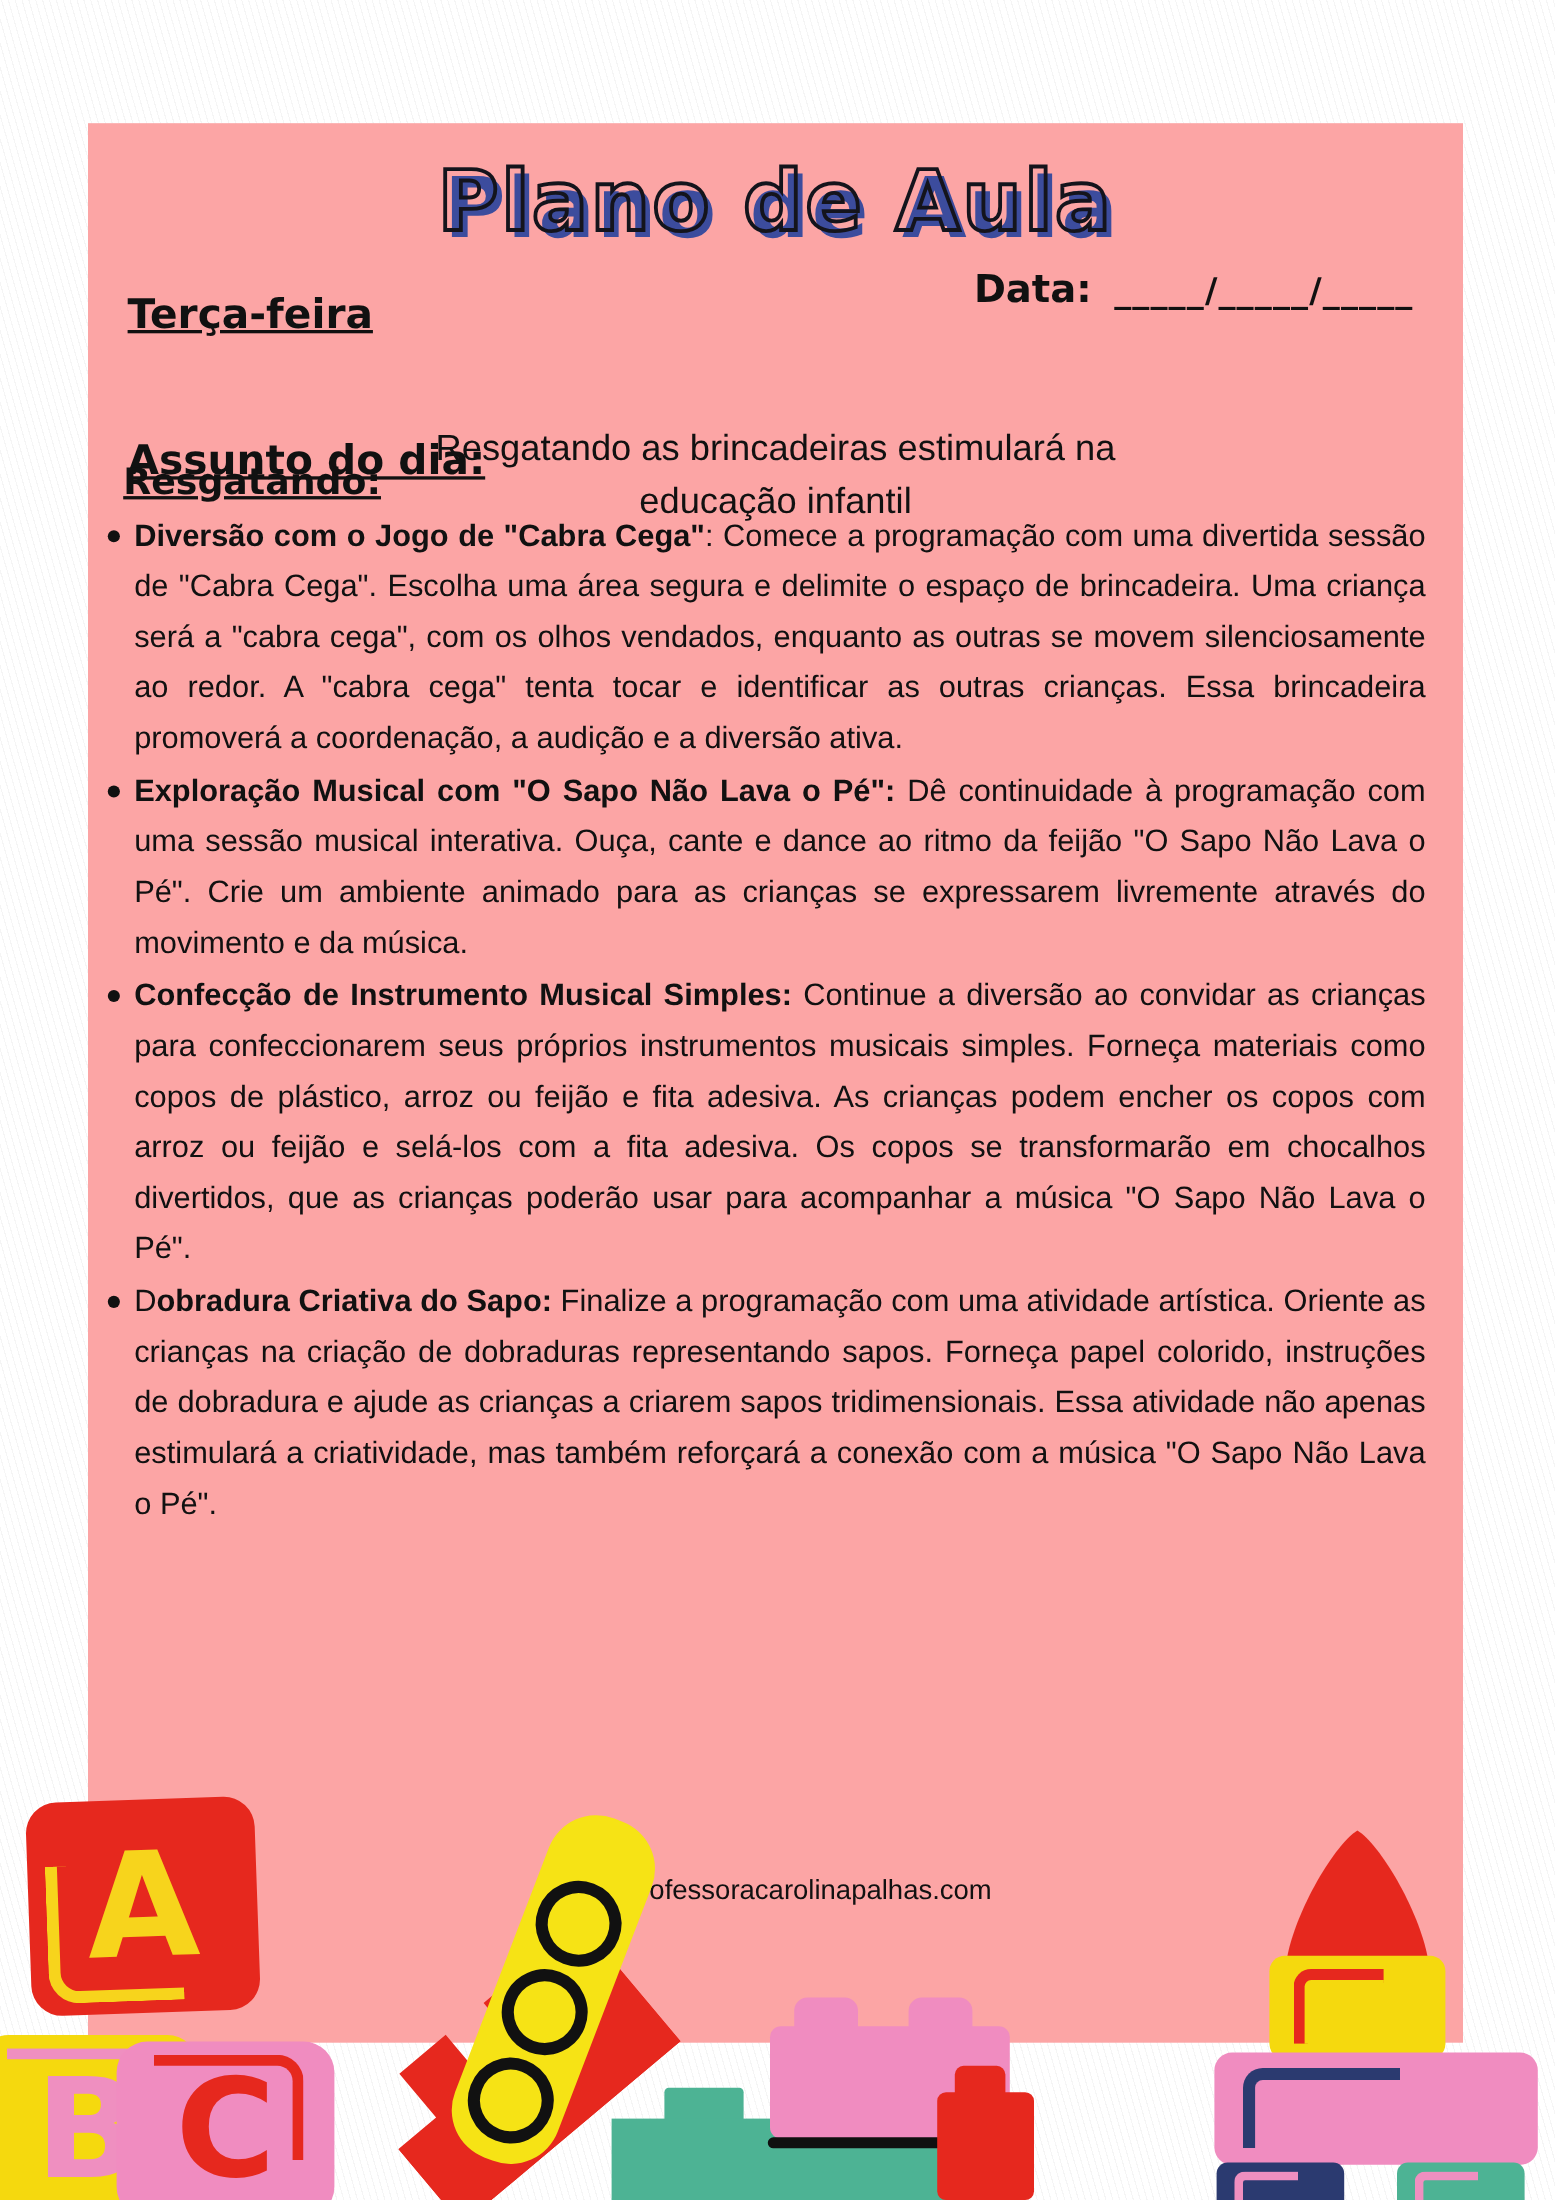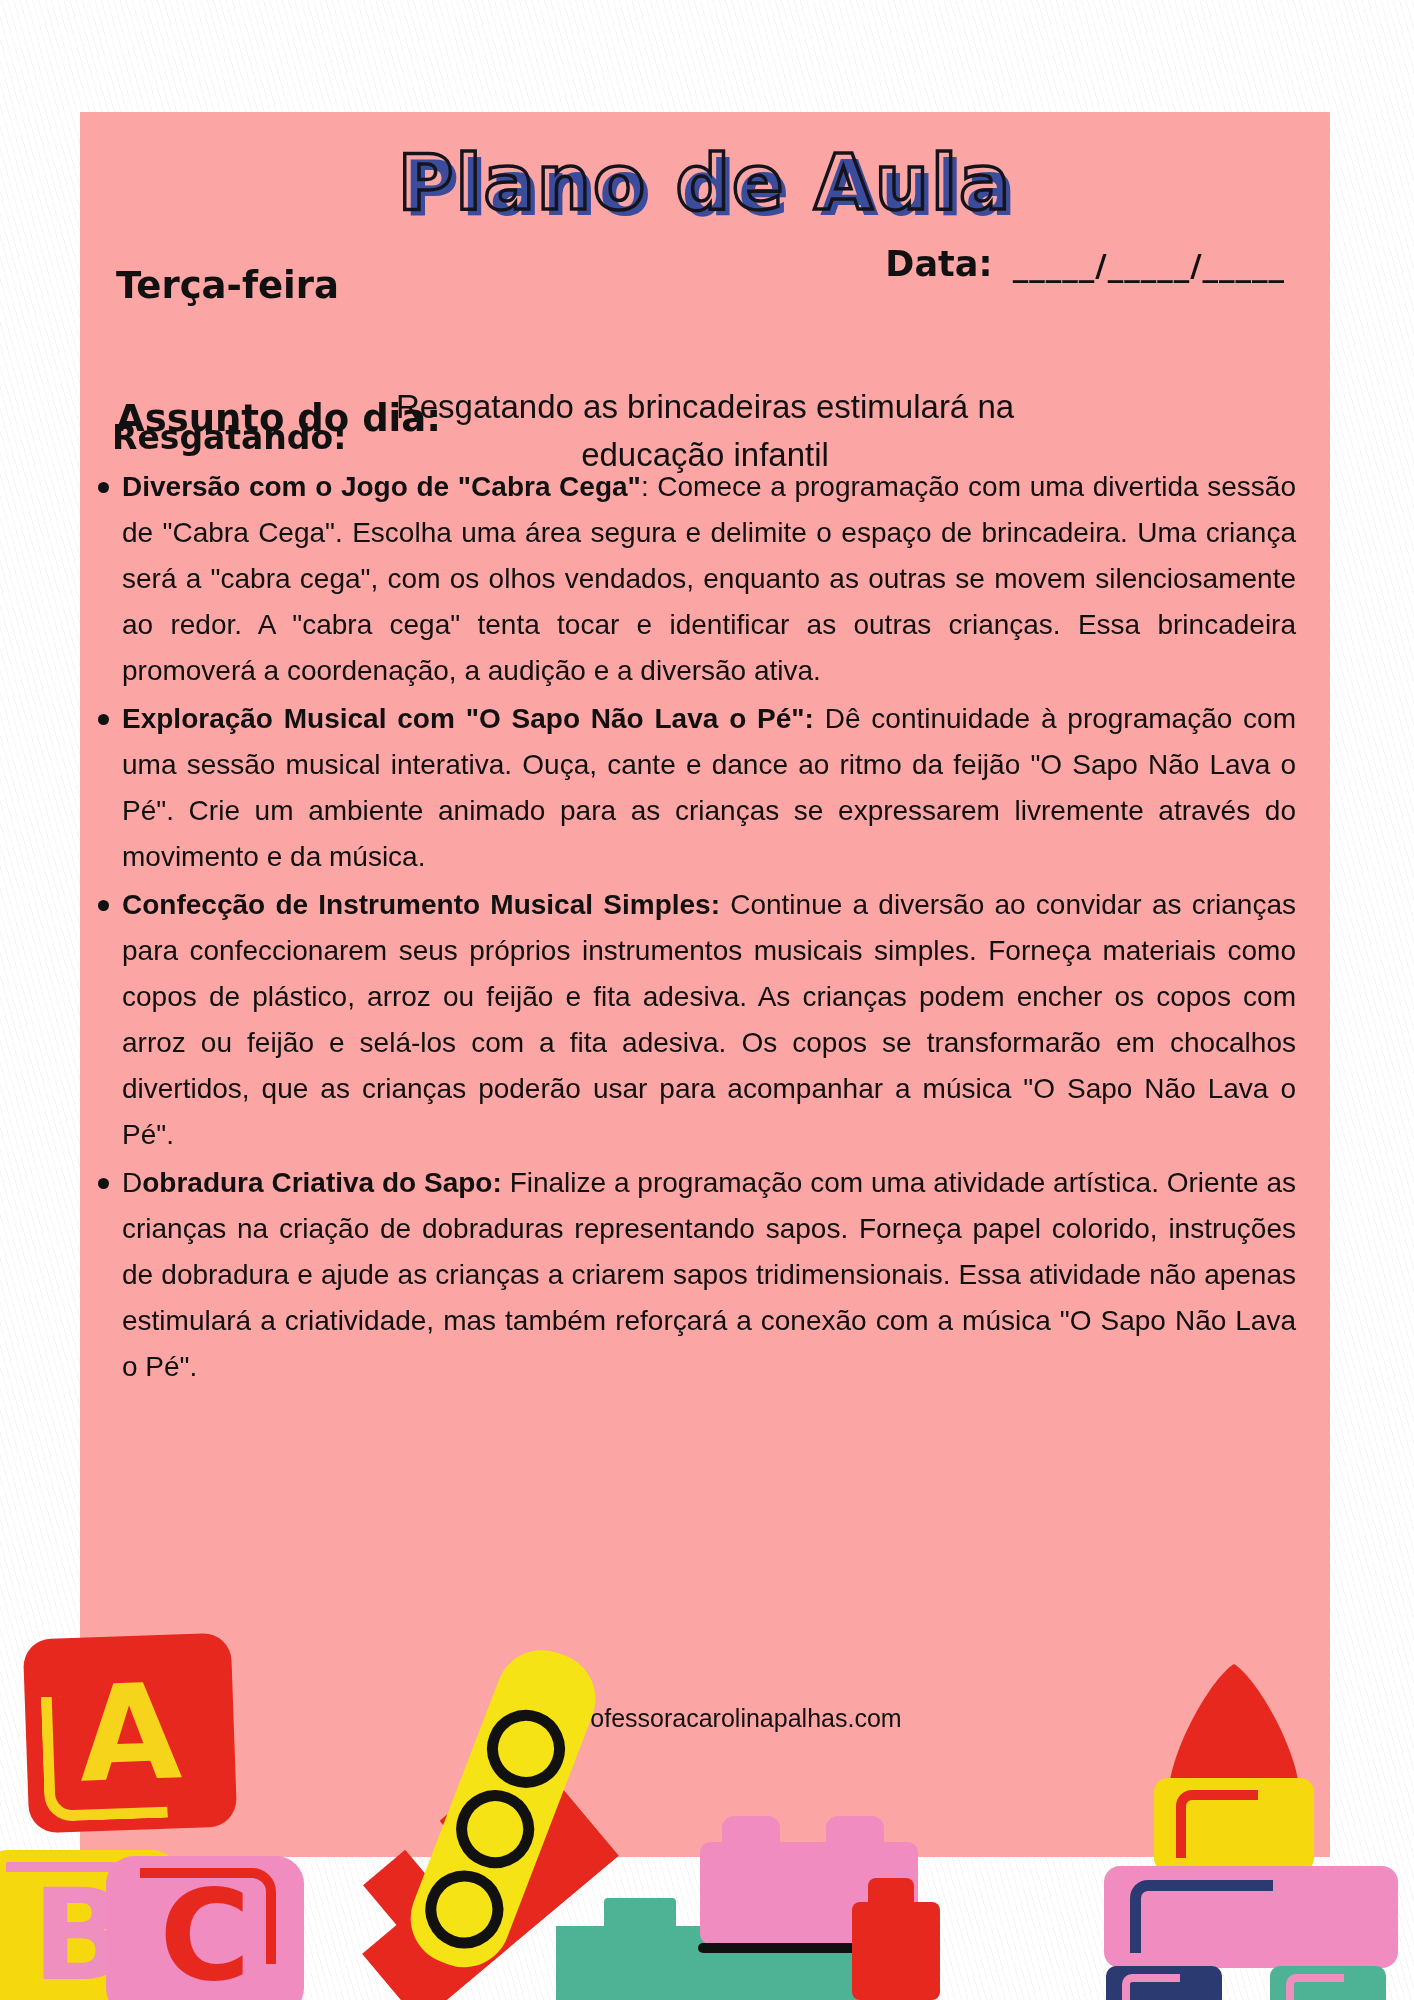--- a/index.html
+++ b/index.html
@@ -25,21 +25,21 @@
     background:#fca5a5;z-index:1;
   }
   
   .title-wrap{position:absolute;top:26px;left:0;width:100%;text-align:center;
     font-family:"DejaVu Sans", sans-serif;font-weight:bold;font-size:76px;letter-spacing:2px;}
   .title-stack{position:relative;display:inline-block;}
   .title-fill{position:relative;left:6px;top:6px;color:#3c4c9d;white-space:nowrap;}
   .title-outline{position:absolute;left:0;top:0;color:transparent;white-space:nowrap;
     -webkit-text-stroke:3.5px #14141c;}
   
-  .hfont{font-family:"DejaVu Sans", sans-serif;font-weight:bold;}
+  .hfont{font-family:"DejaVu Sans", sans-serif;font-weight:bold;text-decoration:underline;}
   .data-row{position:absolute;top:132px;left:0;width:100%;text-align:right;transform:translateX(-45px);}
   .date-label{font-family:"DejaVu Sans", sans-serif;font-weight:bold;font-size:35px;}
   .date-blank{font-family:"DejaVu Sans", sans-serif;font-weight:bold;font-size:31px;letter-spacing:1px;margin-left:16px;}
   .weekday{position:absolute;top:152px;left:36px;font-size:37px;}
   .subject-row{position:absolute;top:224px;left:0;right:0;height:130px;margin-top:45px;}
   .subject-label{position:absolute;left:36px;top:16px;font-size:37px;}
   .subject-text{position:absolute;left:50%;transform:translateX(-50%);top:2px;width:680px;
     text-align:center;font-size:33px;line-height:1.45;}
   .activities-label{position:absolute;top:306px;left:32px;font-size:33px;}
   

